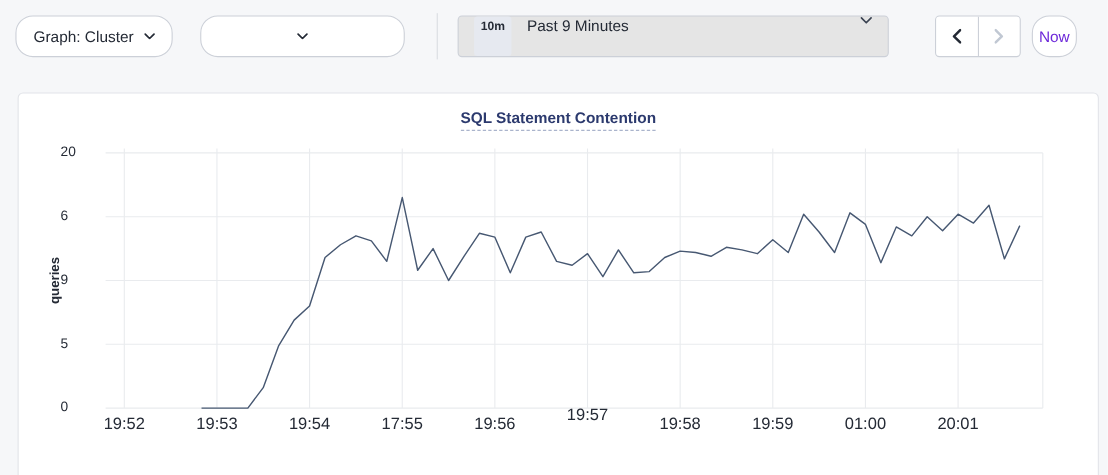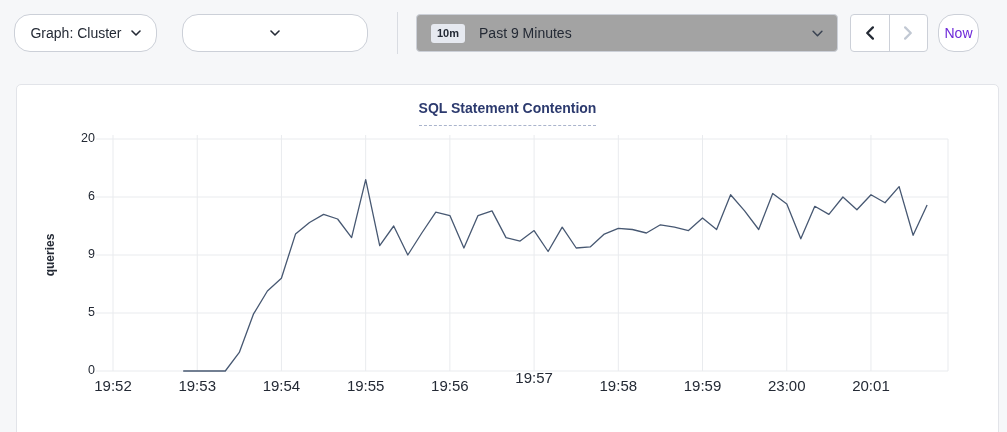--- a/index.html
+++ b/index.html
@@ -15,23 +15,23 @@
     position: absolute; top: 14px; height: 38px;
     background: #fff; border: 1px solid #ccd0d8; border-radius: 16px;
     display: flex; align-items: center; justify-content: center; gap: 9px;
     font-size: 14px; color: #242a35; cursor: pointer;
     font-family: "Liberation Sans", sans-serif;
   }
   .btn-graph { left: 14px; width: 143px; }
   .btn-dashboard { left: 182px; width: 186px; }
   .toolbar-divider { position: absolute; left: 397px; top: 12px; width: 1px; height: 42px; background: #d9dce2; }
   .time-select {
-    position: absolute; left: 416px; top: 14px; width: 422px; height: 38px;
-    background: #a3a3a3; border: 1px solid #ccd0d8; border-radius: 4px;
-    display: flex; align-items: center; padding: 0 14px; gap: 14px;
+    position: absolute; left: 416px; top: 14px; width: 392px; height: 38px;
+    background: #e5e5e5; border: 1px solid #ccd0d8; border-radius: 4px;
+    display: flex; padding: 0 14px; gap: 14px;
     font-size: 14px; cursor: pointer;
   }
   .time-badge {
     font-size: 11px; font-weight: 700; background: #e6e9f0; color: #242a35;
     padding: 4px 6px; border-radius: 3px; line-height: 1;
   }
   .time-select .chev { margin-left: auto; }
   .pn-group {
     position: absolute; left: 850px; top: 14px; width: 78px; height: 38px;
     background: #fff; border: 1px solid #ccd0d8; border-radius: 4px;
@@ -41,30 +41,30 @@
   .pn-cell + .pn-cell { border-left: 1px solid #ccd0d8; cursor: default; }
   .btn-now { left: 938px; width: 41px; color: #6d28d9; cursor: default; }
   
   .card {
     position: absolute; left: 16px; top: 84px; width: 983px; height: 356px;
     background: #fff; border: 1px solid #e2e4e9; border-radius: 5px;
   }
   .chart-title-row { text-align: center; margin-top: 14px; }
   .chart-title {
     font-size: 14px; font-weight: 700; color: #2c3a6e;
-    border-bottom: 1px dashed #aab4cc; padding-bottom: 9px; cursor: pointer;
+    border-bottom: 1px dashed #aab4cc; padding-bottom: 3px; cursor: pointer;
   }
   .ylabel {
     position: absolute; left: 33px; top: 170px;
     transform: translate(-50%,-50%) rotate(-90deg);
     font-size: 12px; font-weight: 700; color: #242a35; white-space: nowrap;
   }
   .chart-canvas { position: absolute; left: 0; top: 0; width: 983px; height: 356px; }
   .x-tick { position: absolute; width: 64px; text-align: center; font-size: 15px; color: #242a35; }
-  .y-tick { position: absolute; width: 40px; text-align: right; font-size: 12.5px; color: #242a35; }
+  .y-tick { position: absolute; width: 40px; font-size: 12.5px; color: #242a35; }
 </style>
 </head>
 <body>
 
 <div>
   <button class="btn btn-graph">
     <span>Graph: Cluster</span>
     <svg width="10" height="6" viewBox="0 0 10 6">
         <path d="M1 1l4 4 4-4" fill="none" stroke="#242a35" stroke-width="1.6" stroke-linecap="round" stroke-linejoin="round"></path>
       </svg>
@@ -130,21 +130,21 @@
     </svg>
   <div id="tick-layer">
       <div class="y-tick" style="left: 38px; top: 278px;">0</div>
       <div class="y-tick" style="left: 38px; top: 220px;">5</div>
       <div class="y-tick" style="left: 38px; top: 162px;">9</div>
       <div class="y-tick" style="left: 38px; top: 104px;">6</div>
       <div class="y-tick" style="left: 38px; top: 46px;">20</div>
       <div class="x-tick" style="left: 64px; top: 292px;">19:52</div>
       <div class="x-tick" style="left: 148.22px; top: 292px;">19:53</div>
       <div class="x-tick" style="left: 232.44px; top: 292px; text-align: center;">19:54</div>
-      <div class="x-tick" style="left: 316.66px; top: 292px;">19:55</div>
+      <div class="x-tick" style="left: 316.66px; top: 292px;">17:55</div>
       <div class="x-tick" style="left: 400.88px; top: 292px;">19:56</div>
       <div class="x-tick" style="left: 485.1px; top: 284px;">19:57</div>
       <div class="x-tick" style="left: 569.32px; top: 292px;">19:58</div>
       <div class="x-tick" style="left: 653.54px; top: 292px;">19:59</div>
-      <div class="x-tick" style="left: 737.76px; top: 292px;">23:00</div>
+      <div class="x-tick" style="left: 737.76px; top: 292px;">01:00</div>
       <div class="x-tick" style="left: 821.98px; top: 292px;">20:01</div>
     </div>
 </div>
 
 </body></html>

